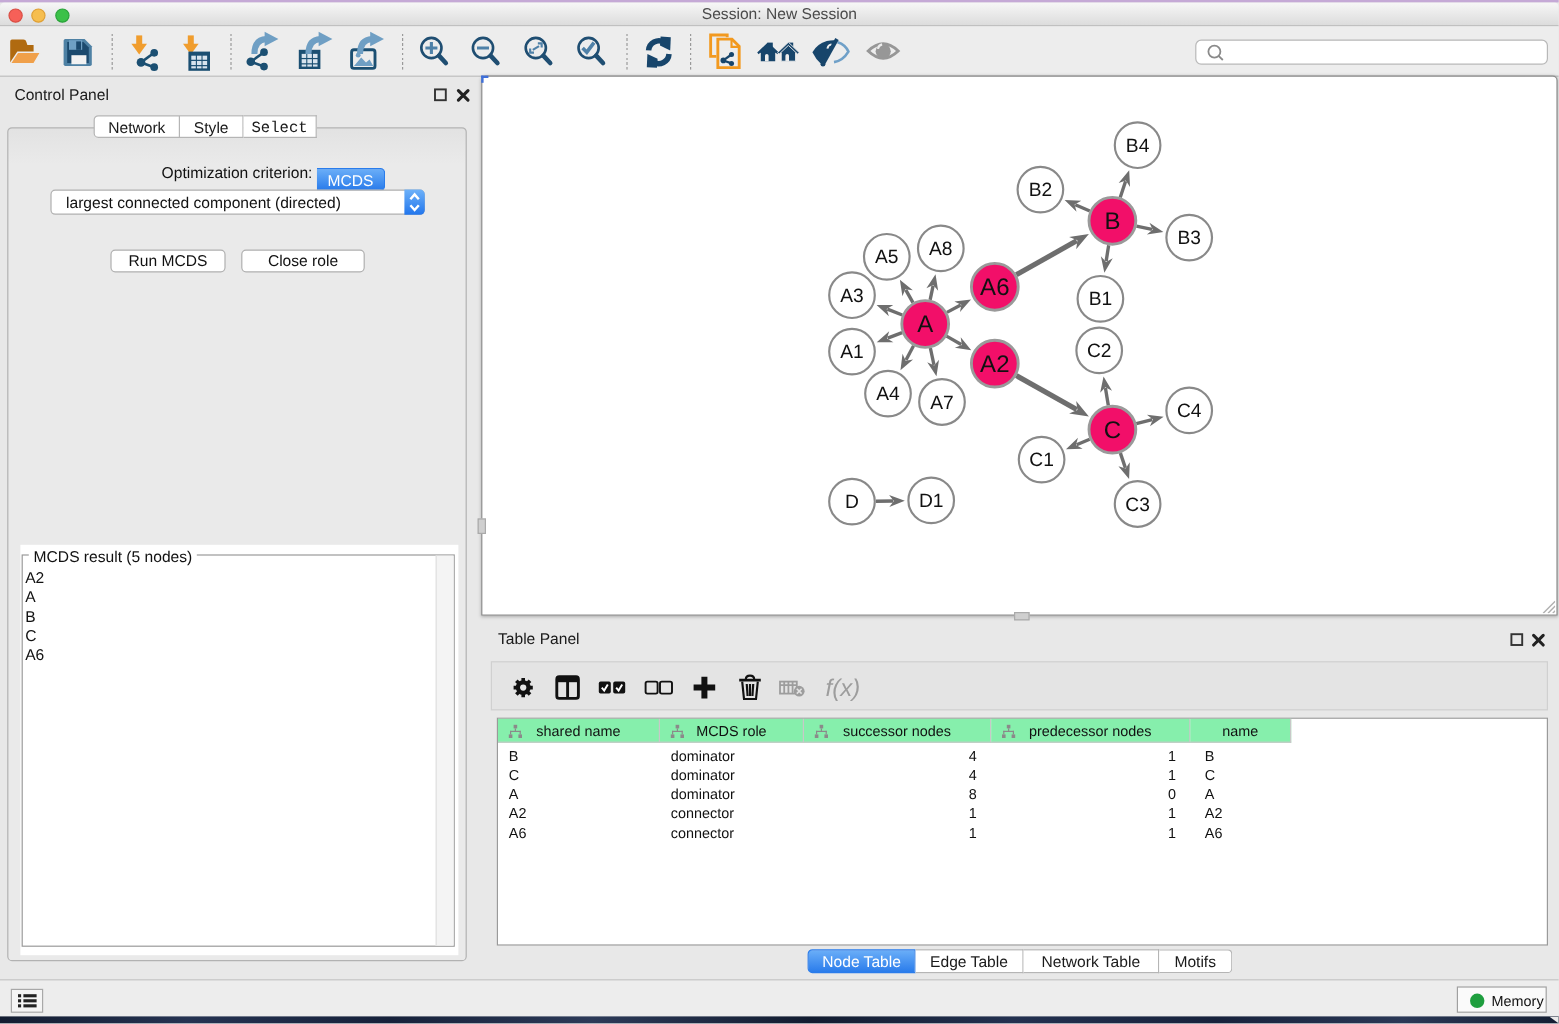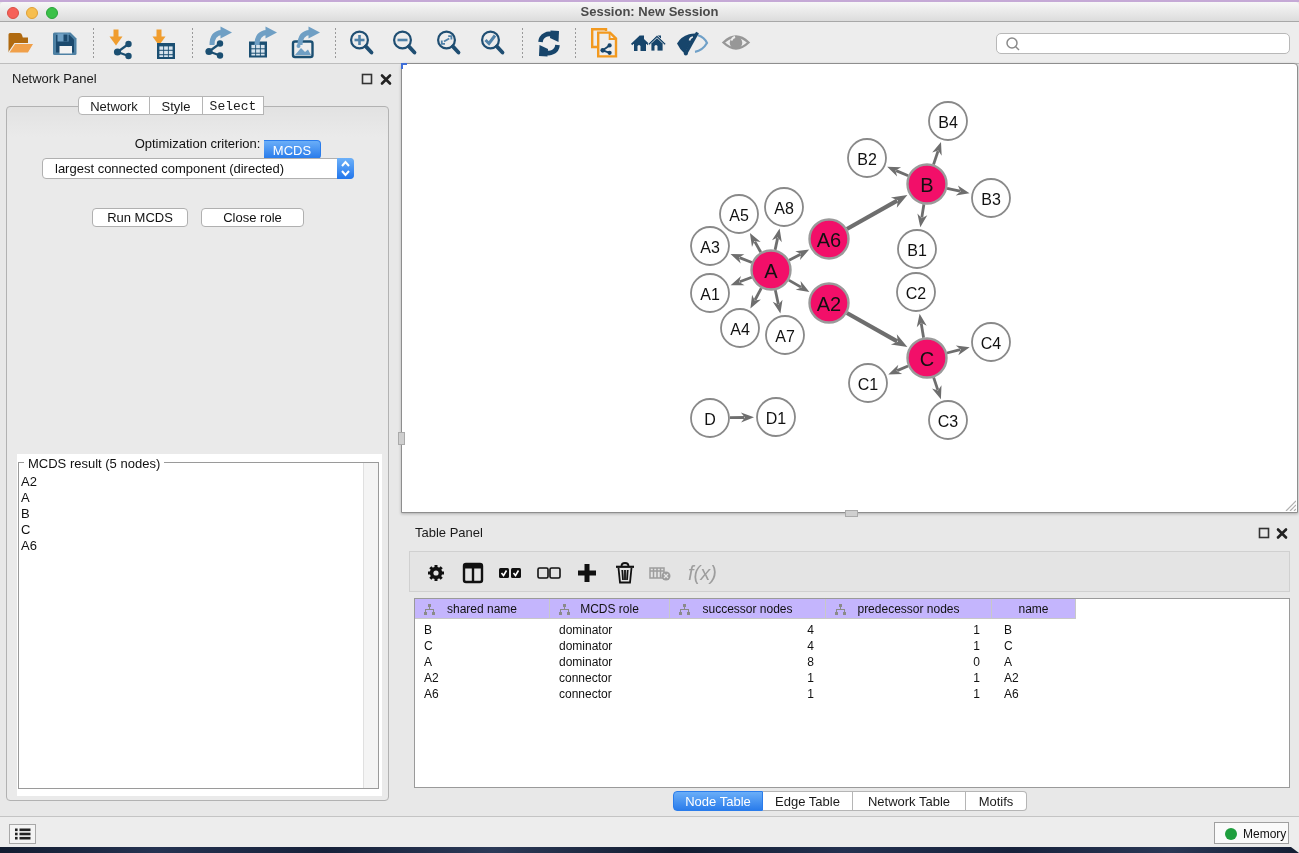--- a/index.html
+++ b/index.html
@@ -4,21 +4,21 @@
 <style>
 * { margin:0; padding:0; box-sizing:border-box; }
 html,body { width:1299px; height:853px; overflow:hidden; font-family:"Liberation Sans",sans-serif; }
 body { position:relative; background:#e8e8e8; }
 .abs { position:absolute; }
 
 #purple { left:0; top:0; width:1299px; height:2px; background:#c5a9d6; }
 #titlebar { left:0; top:2px; width:1299px; height:20px;
   background:linear-gradient(#f7f7f7,#dcdcdc); border-bottom:1px solid #a8a8a8;
   border-radius:4px 4px 0 0; }
-#titlebar .title { width:100%; text-align:center; font-size:13px; color:#4a4a4a; line-height:20px;font-weight:bold; }
+#titlebar .title { width:100%; text-align:center; font-size:13px; color:#4a4a4a; line-height:20px; }
 .tl { position:absolute; width:12px; height:12px; border-radius:50%; top:5px; }
 
 #toolbar { left:0; top:22px; width:1299px; height:42px; background:#ededed; border-bottom:1px solid #bdbdbd; }
 .sep { position:absolute; top:6px; height:30px; width:1px;
   background-image:repeating-linear-gradient(#9a9a9a 0 2px, transparent 2px 4px); }
 #searchbox { left:996px; top:11px; width:294px; height:21px; background:#fff;
   border:1px solid #b8b8b8; border-radius:5px; }
 
 #cp-title { left:12px; top:71px; font-size:13px; color:#1a1a1a; }
 #cp-box { left:6px; top:106px; width:383px; height:695px;
@@ -46,21 +46,21 @@
 
 #netwin { left:401px; top:63px; width:897px; height:450px; background:#fff;
   border:1px solid #8e8e8e; border-radius:4px 4px 0 0; box-shadow:0 1px 3px rgba(0,0,0,0.25); }
 #nettitle { position:absolute; left:0; top:0; width:100%; height:22px;
   background:linear-gradient(#f4f4f4,#d9d9d9); border-bottom:1px solid #b5b5b5; border-radius:4px 4px 0 0; }
 #nettitle .title { width:100%; text-align:center; font-size:13px; color:#333; line-height:21px; }
 
 #tp-title { left:415px; top:525px; font-size:13px; color:#1a1a1a; }
 #tp-toolbar { left:409px; top:551px; width:881px; height:41px; background:#e4e4e4; border:1px solid #d0d0d0; }
 #tablebox { left:414px; top:598px; width:876px; height:190px; background:#fff; border:1px solid #9a9a9a; }
-.th { position:absolute; top:0; height:20px; background:#c4b5fd; border-right:1px solid #c8c8c8;
+.th { position:absolute; top:0; height:20px; background:#86efac; border-right:1px solid #c8c8c8;
   border-bottom:1px solid #c8c8c8; font-size:12px; color:#111; text-align:center; line-height:20px; }
 .td { position:absolute; font-size:12px; color:#111; height:16px; line-height:16px; }
 
 .td { white-space:pre; line-height:16px; }
 .thicon { width:11px; height:11px; position:absolute; left:9px; top:5px;
   background:
    linear-gradient(#8a8a8a,#8a8a8a) 4px 0/3px 3px no-repeat,
    linear-gradient(#8a8a8a,#8a8a8a) 5px 3px/1px 3px no-repeat,
    linear-gradient(#8a8a8a,#8a8a8a) 1px 5px/9px 1px no-repeat,
    linear-gradient(#8a8a8a,#8a8a8a) 1px 5px/1px 3px no-repeat,
@@ -237,21 +237,21 @@
 <div class="sep" style="left:335px;"></div>
 <div class="sep" style="left:522px;"></div>
 <div class="sep" style="left:575px;"></div>
 <div class="abs" id="searchbox">
  <svg width="20" height="19" style="position:absolute;left:6px;top:1px;">
   <circle cx="9" cy="8" r="5" fill="none" stroke="#8a8a8a" stroke-width="1.5"></circle>
   <line x1="12.5" y1="11.5" x2="16" y2="15" stroke="#8a8a8a" stroke-width="1.5"></line>
  </svg>
 </div>
 </div>
-<div class="abs" id="cp-title">Network Panel</div>
+<div class="abs" id="cp-title">Control Panel</div>
 <svg class="abs" style="left:361px;top:72px;" width="34" height="14">
  <rect x="1.5" y="2.5" width="9" height="9" fill="none" stroke="#333" stroke-width="1.6"></rect>
  <g stroke="#222" stroke-width="2.6" stroke-linecap="round">
   <line x1="21" y1="3.5" x2="29" y2="11.5"></line>
       <line x1="29" y1="3.5" x2="21" y2="11.5"></line>
  </g>
 </svg>
 <div class="abs" id="cp-box"></div>
 <div class="tabrow" style="left:78px; top:96px;">
   <div class="tab first" style="width:72px;">Network</div>

